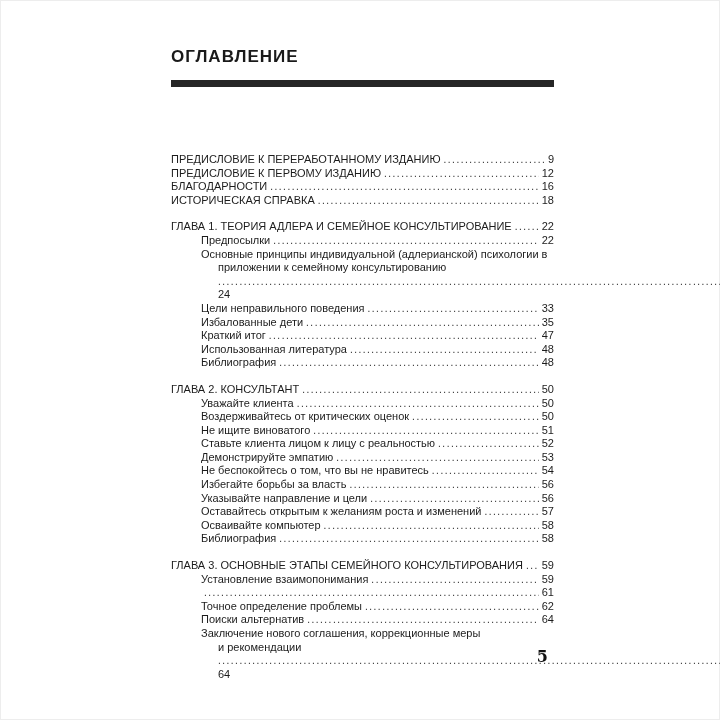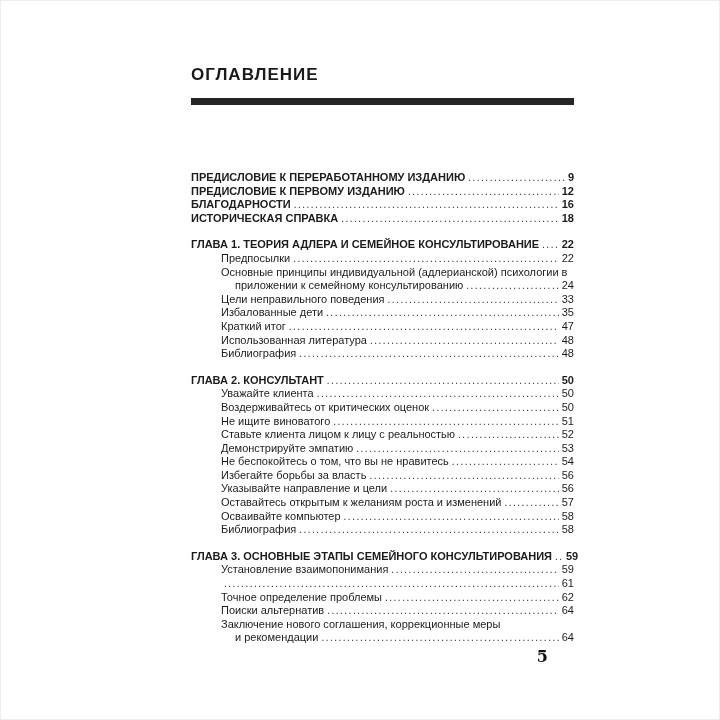--- a/index.html
+++ b/index.html
@@ -16,23 +16,22 @@
     top: 0; left: 0;
     width: 718px;
     height: 718px;
     background: #ffffff;
     border: 1px solid #ededed;
     box-sizing: content-box;
   }
   .content {
     position: absolute;
     left: 170px;
-    top: 64px;
+    top: 46px;
     width: 383px;
-    margin-left: 20px;
   }
   .title {
     margin: 0;
     font-size: 17px;
     font-weight: 700;
     letter-spacing: 1px;
     color: #1a1a1a;
     font-family: "Liberation Sans", sans-serif;
   }
   .title-rule {
@@ -46,23 +45,23 @@
     font-size: 11px;
     line-height: 13.6px;
   }
   .toc-group { margin-top: 13px; }
   .toc-group:first-child { margin-top: 0; }
   .toc-row {
     display: flex;
     align-items: baseline;
     white-space: nowrap;
   }
-  .toc-row.level0 { font-weight: 700; }
+  .toc-row.level0 { font-weight: 400; }
   .toc-row.level1 { padding-left: 30px; font-weight: 400; text-align: center; }
-  .toc-row.level1.cont { padding-left: 44px; }
+  .toc-row.level1.cont { padding-left: 44px; flex-direction: column; }
   .lab {
     white-space: nowrap;
     color: #1c1c1c;
   }
   .dots {
     flex: 1;
     overflow: hidden;
     white-space: nowrap;
     margin: 0 3px;
     min-width: 8px;

